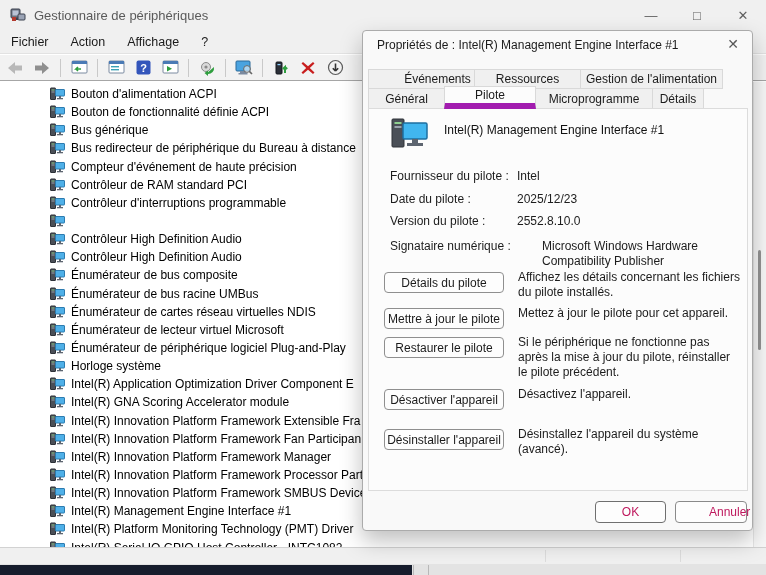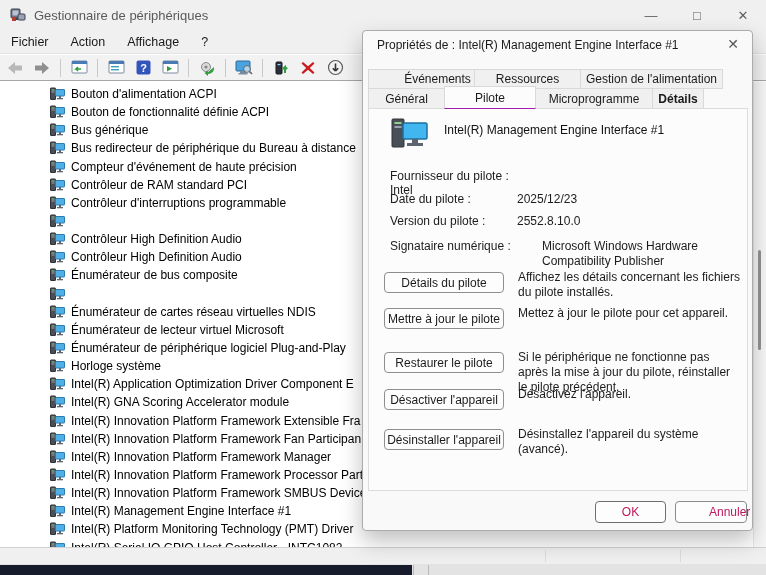--- a/index.html
+++ b/index.html
@@ -49,40 +49,40 @@
   .tab-row { display:flex; height:20px; }
   .tab { background:#f0f0f0; border:1px solid #d9d9d9; margin-right:-1px; font-size:12px;
          color:#1b1b1b; display:flex; align-items:center; justify-content:center; position:relative; }
   .tab-row1 .tab:nth-child(1){ width:107px;padding-left:32px; }
   .tab-row1 .tab:nth-child(2){ width:107px; }
   .tab-row1 .tab:nth-child(3){ width:143px; }
   .tab-row2 .tab { margin-top:-1px; }
   .tab-row2 .tab:nth-child(1){ width:77px; }
   .tab-row2 .tab:nth-child(2){ width:92px; }
   .tab-row2 .tab:nth-child(3){ width:118px; }
-  .tab-row2 .tab:nth-child(4){ width:52px;font-weight:bold; }
-  .tab-row2 .tab:nth-child(2){ background:#fcfcfc; border-bottom:1px solid #a21caf;
+  .tab-row2 .tab:nth-child(4){ width:52px; }
+  .tab-row2 .tab:nth-child(2){ background:#fcfcfc; border-bottom:6px solid #a21caf;
       height:23px; margin-top:-3px; z-index:3; }
   .panel { position:absolute; left:5px; top:77px; width:380px; height:383px;
            background:#fcfcfc; border:1px solid #dcdcdc; }
   .dev-head { position:absolute; left:21px; top:8px; display:flex; align-items:flex-start; }
   .dev-name { margin-left:12px; margin-top:6px; font-size:12px; color:#111; }
   .fields { position:absolute; left:21px; top:53px; width:345px; }
   .field-row { position:absolute; left:0; display:flex; width:100%; font-size:12px; }
-  .field-row:nth-child(1){ top:7px;flex-direction:column; }
+  .field-row:nth-child(1){ top:7px; }
   .field-row:nth-child(2){ top:30px; }
   .field-row:nth-child(3){ top:52px; }
   .field-row:nth-child(4){ top:77px;gap:25px; }
   .field-label { width:127px; color:#1c1c1c; }
   .field-value { flex:1; color:#1c1c1c; line-height:15px; }
   .drv-rows { position:absolute; left:15px; top:155px; width:358px; }
   .drv-row { position:absolute; left:0; width:100%; display:flex; }
   .drv-row:nth-child(1){ top:8px; }
   .drv-row:nth-child(2){ top:44px; }
-  .drv-row:nth-child(3){ top:88px;justify-content:space-between; }
+  .drv-row:nth-child(3){ top:73px;justify-content:space-between; }
   .drv-row:nth-child(4){ top:125px; }
   .drv-row:nth-child(5){ top:165px; }
   .drv-btn { width:120px; height:21px; flex:0 0 auto; background:#fdfdfd;
              border:1px solid #8f8f8f; border-radius:4px; font-size:12px; color:#1b1b1b;
              font-family:"Liberation Sans", sans-serif; }
   .drv-desc { margin-left:14px; font-size:12px; line-height:15px; color:#1c1c1c; margin-top:-2px; }
   .dlg-footer-btn { position:absolute; top:470px; height:22px; background:#fdfdfd;
              border:1px solid #8a8a8a; border-radius:4px; font-size:12px; color:#be185d;
              font-family:"Liberation Sans", sans-serif; }
   .btn-ok { left:232px; width:71px; border-color:#6f6f6f; }
@@ -319,20 +319,21 @@
   </div>
     <div class="tree-row">
     <svg width="15" height="14" viewBox="0 0 15 14">
       <rect x="0.5" y="1" width="5" height="11.5" rx="0.5" fill="#4a4f57" stroke="#2e3238"></rect>
       <rect x="1.5" y="2.5" width="3" height="1" fill="#8fd08f"></rect>
       <rect x="1.5" y="4.5" width="3" height="1" fill="#9aa3ad"></rect>
       <rect x="5.5" y="2.5" width="9" height="6.5" rx="0.5" fill="#4fb0e8" stroke="#2d7cb0"></rect>
       <rect x="9" y="9" width="2" height="2" fill="#5d6570"></rect>
       <rect x="7" y="11" width="6" height="1.3" fill="#5d6570"></rect>
     </svg>
+    <span>Énumérateur de bus racine UMBus</span>
   </div>
     <div class="tree-row">
     <svg width="15" height="14" viewBox="0 0 15 14">
       <rect x="0.5" y="1" width="5" height="11.5" rx="0.5" fill="#4a4f57" stroke="#2e3238"></rect>
       <rect x="1.5" y="2.5" width="3" height="1" fill="#8fd08f"></rect>
       <rect x="1.5" y="4.5" width="3" height="1" fill="#9aa3ad"></rect>
       <rect x="5.5" y="2.5" width="9" height="6.5" rx="0.5" fill="#4fb0e8" stroke="#2d7cb0"></rect>
       <rect x="9" y="9" width="2" height="2" fill="#5d6570"></rect>
       <rect x="7" y="11" width="6" height="1.3" fill="#5d6570"></rect>
     </svg>

